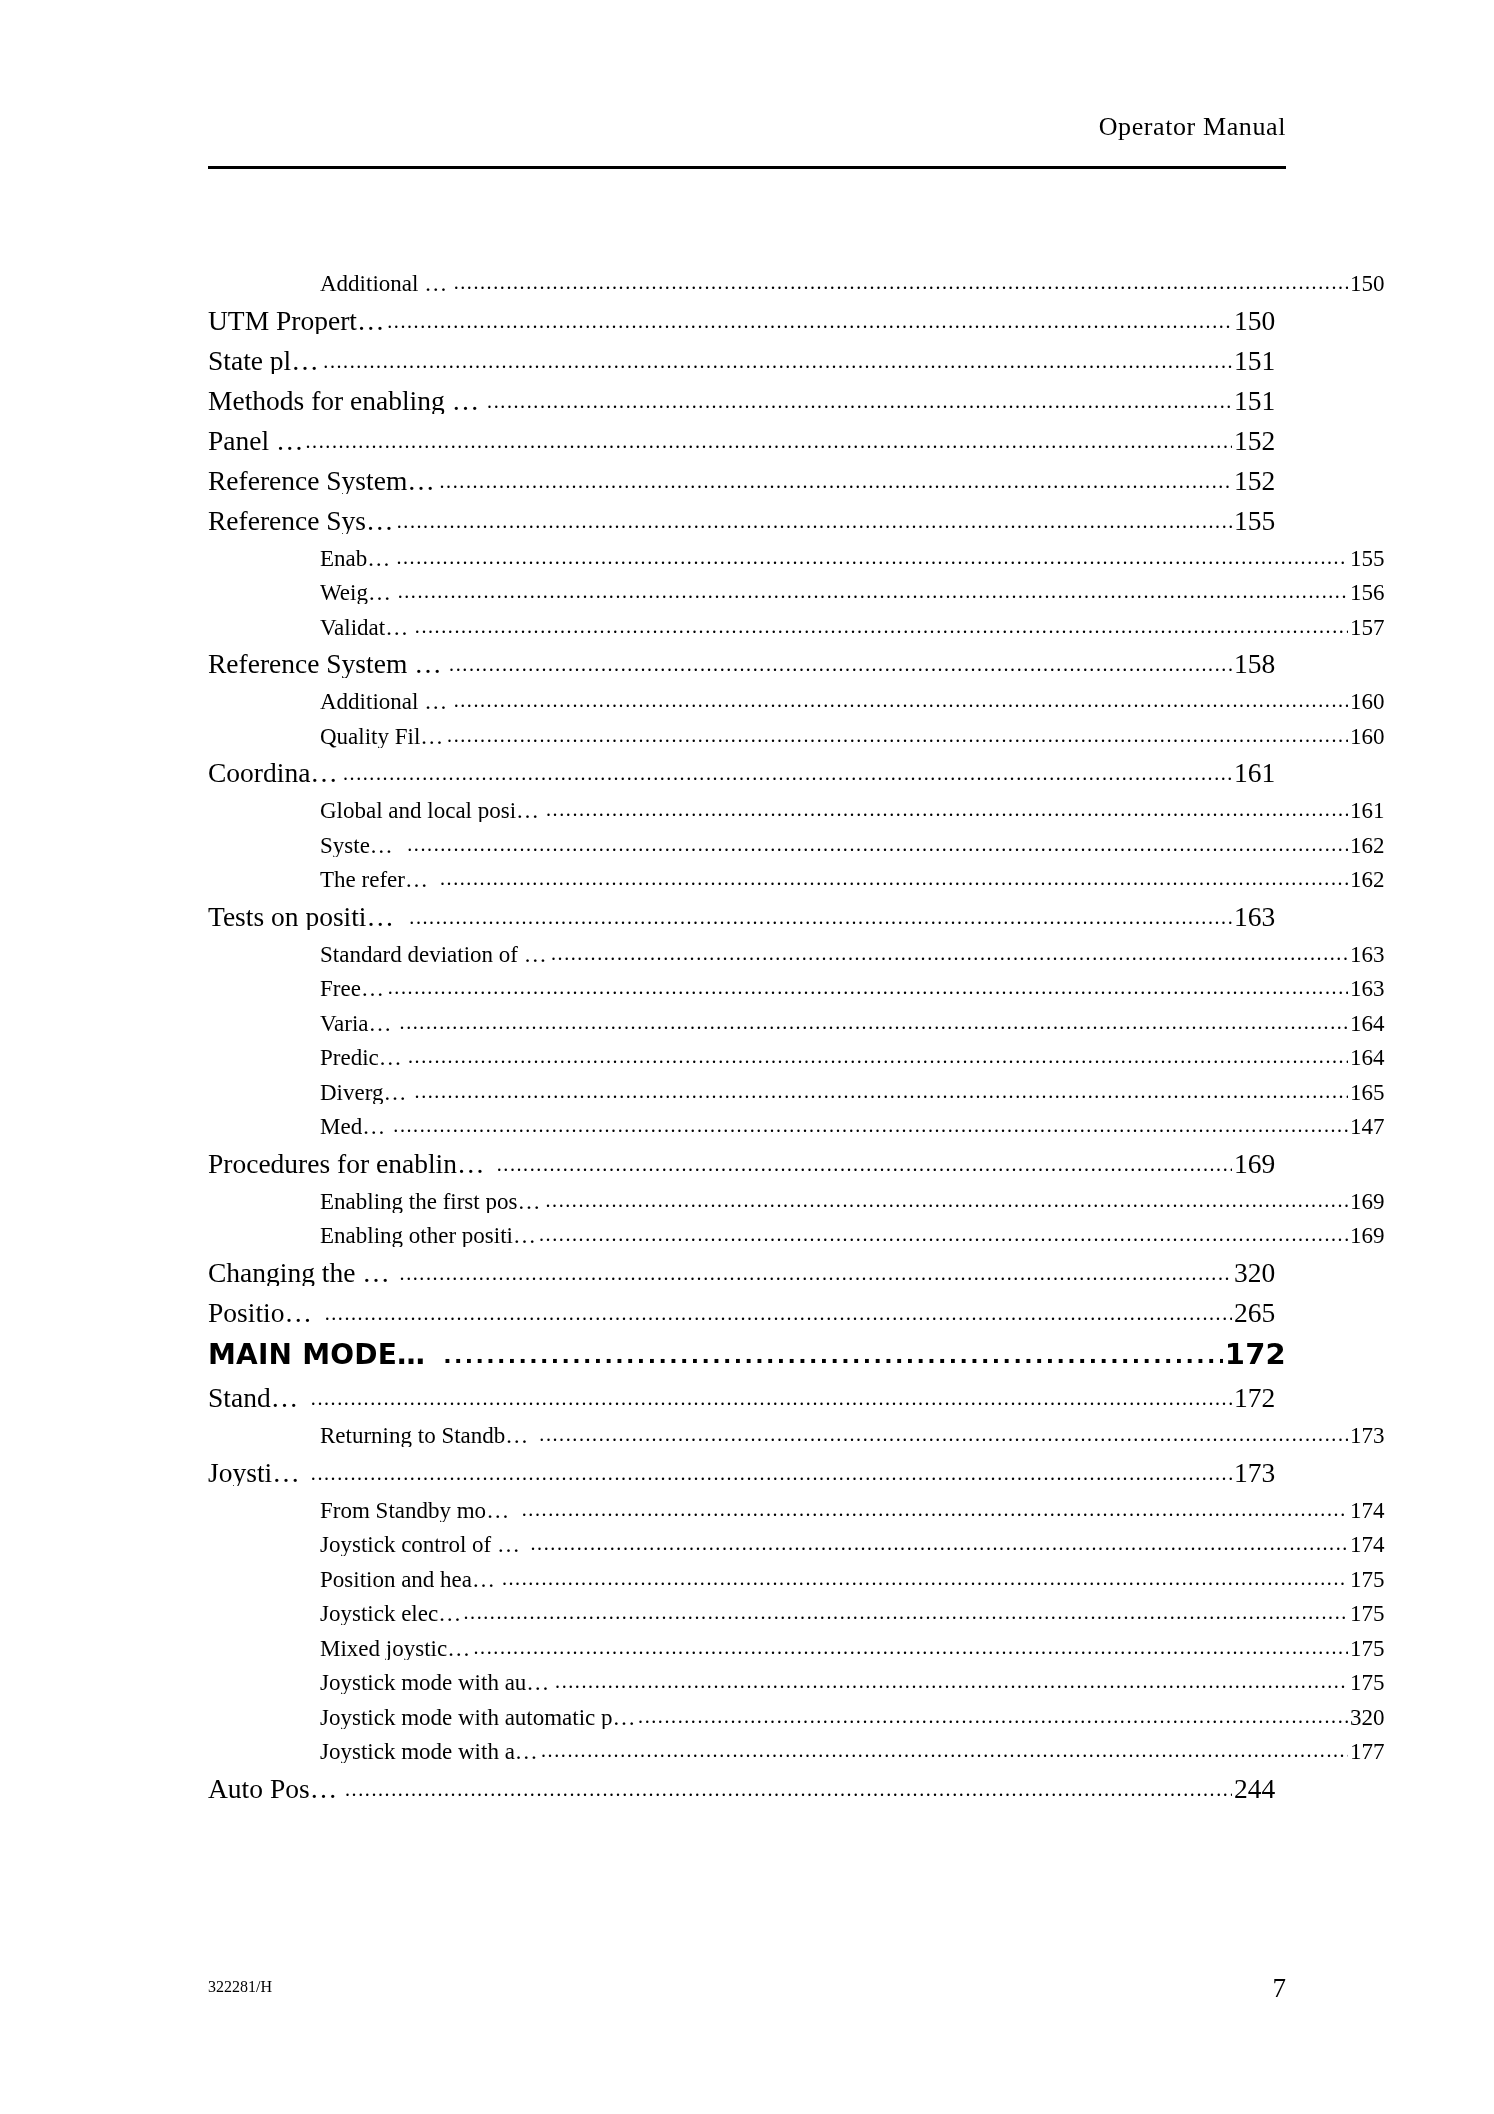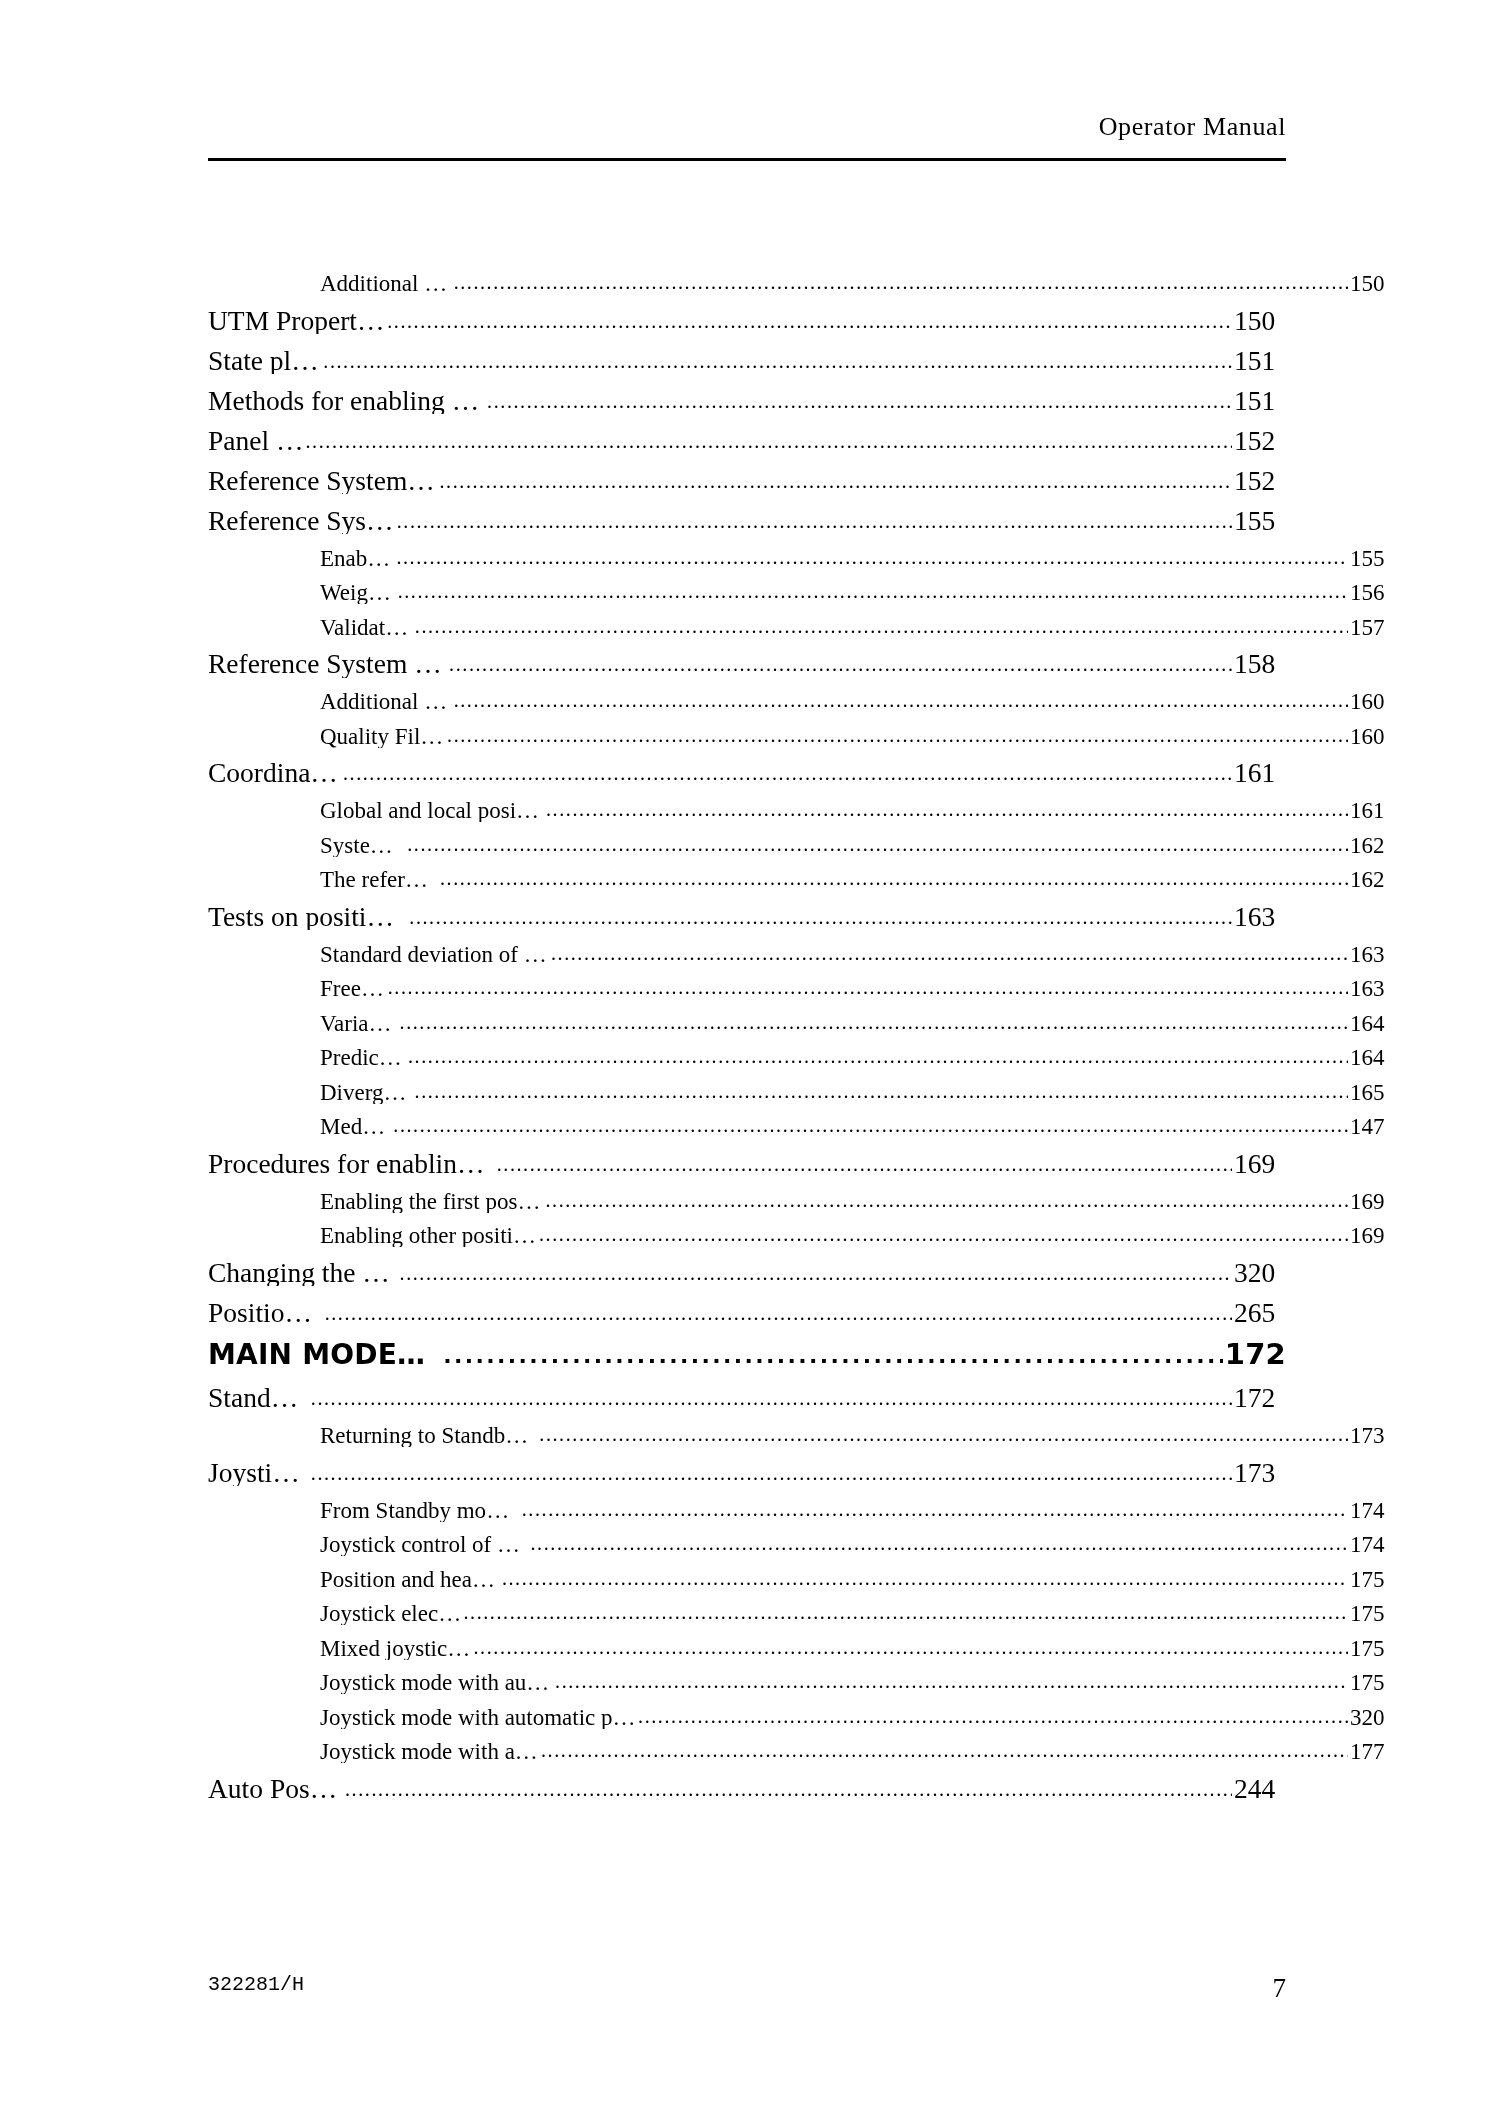--- a/index.html
+++ b/index.html
@@ -21,21 +21,21 @@
     position: absolute;
     top: 112px;
     left: 208px;
     right: 208px;
   }
   .header-title {
     text-align: right;
     font-family: "Liberation Serif", serif;
     font-size: 26px;
     letter-spacing: 0.6px;
-    padding-bottom: 16px;
+    padding-bottom: 24px;
   }
   .header-rule {
     border-bottom: 3px solid #000000;
     width: 100%;
   }
   .toc {
     position: absolute;
     top: 272px;
     left: 208px;
     width: 1078px;
@@ -100,22 +100,22 @@
     font-size: 22px;
     font-family: "DejaVu Sans", sans-serif;
     bottom: 1px;
   }
   .chapter .toc-page { min-width: 58px; font-size: 29px; }
 
   .footer-left {
     position: absolute;
     left: 208px;
     bottom: 118px;
-    font-size: 20px;
-    font-family: Liberation Mono, monospace;
+    font-size: 16px;
+    font-family: Liberation Serif, serif;
     margin-top: 30px;
   }
   .footer-right {
     position: absolute;
     right: 208px;
     bottom: 110px;
     font-size: 27px;
     font-family: "Liberation Serif", serif;
   }
 </style>

